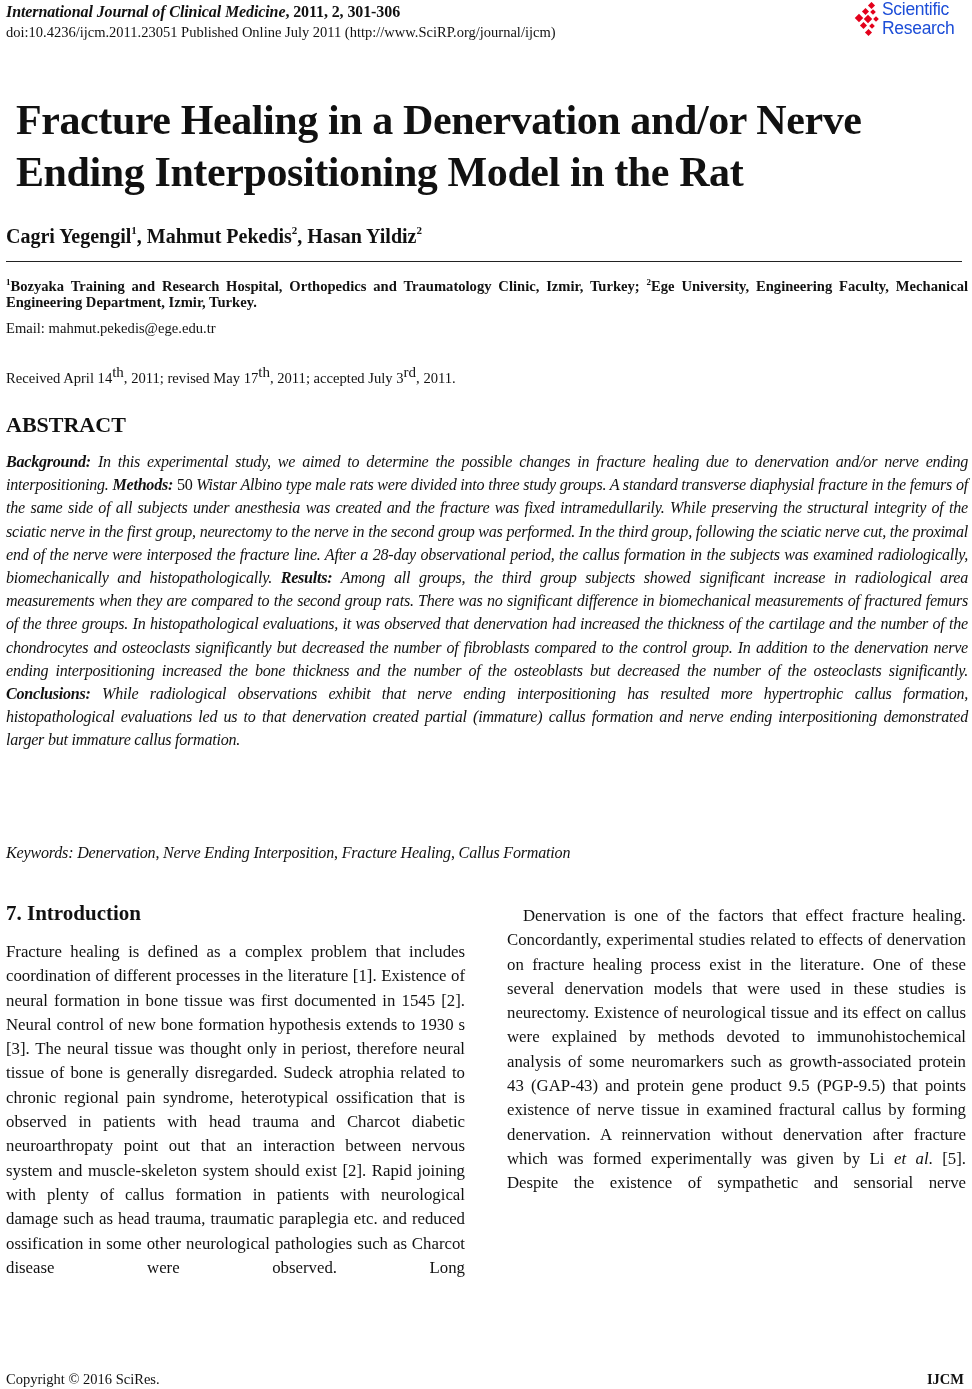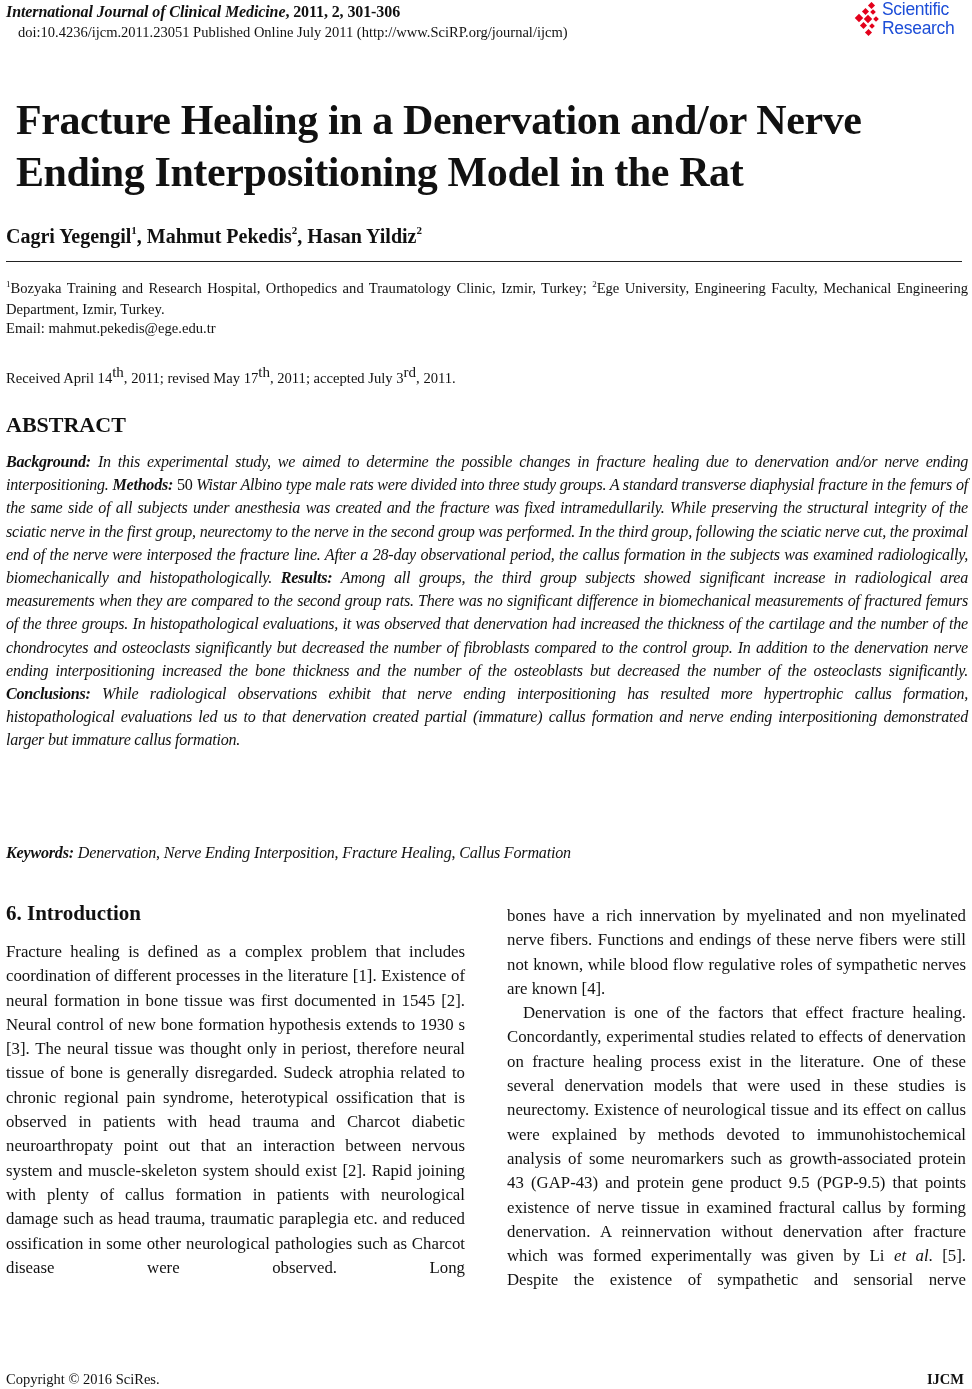--- a/index.html
+++ b/index.html
@@ -4,39 +4,39 @@
 <style>
   html, body { margin: 0; padding: 0; background: #ffffff; }
   body {
     width: 972px; height: 1389px; position: relative; overflow: hidden;
     font-family: "Liberation Serif", "DejaVu Serif", serif; color: #111;
   }
   .abs { position: absolute; }
   
   .journal-line { left: 6px; top: 3px; font-size: 16px; font-weight: bold; font-style: italic; white-space: nowrap; letter-spacing: -0.1px; }
   .journal-line .vol { font-style: normal; }
-  .doi-line { left: 18px; top: 24px; font-size: 14.5px; white-space: nowrap; }
+  .doi-line { left: 6px; top: 24px; font-size: 14.5px; white-space: nowrap; }
   .logo { left: 852px; top: 0px; width: 120px; height: 44px; }
   .logo-text { position: absolute; left: 30px; top: 0; font-family: Liberation Sans, sans-serif; font-size: 17.5px; line-height: 19px; color: #1d4ed8; letter-spacing: -0.3px; }
   
   .title { left: 6px; top: 94px; width: 960px; font-size: 42px; font-weight: bold; line-height: 52px; letter-spacing: -0.4px; margin-left: 10px; }
   .authors { left: 6px; top: 224px; font-size: 20px; font-weight: bold; white-space: nowrap; }
   .authors sup { font-size: 11px; vertical-align: 9px; }
   .rule { left: 6px; top: 261px; width: 956px; height: 1px; background: #222; }
-  .affil { left: 6px; top: 274px; width: 962px; font-size: 14.6px; line-height: 21px; text-align: justify; }
+  .affil { left: 6px; top: 274px; width: 962px; font-size: 14.6px; line-height: 16px; text-align: justify; font-weight: bold; }
   .affil sup { font-size: 9px; vertical-align: 6px; }
   .email { left: 6px; top: 320px; font-size: 14.6px; }
   .received { left: 6px; top: 364px; font-size: 14.6px; white-space: nowrap; }
   .received sup { font-size: 15px; vertical-align: 6px; }
   .abstract-head { left: 6px; top: 412px; font-size: 22px; font-weight: bold; }
   .abstract { left: 6px; top: 450px; width: 962px; font-size: 16.1px; line-height: 23.2px; font-style: italic; text-align: justify; text-align-last: left; letter-spacing: -0.25px; }
   .abstract b { font-weight: bold; }
   .abstract .up { font-style: normal; }
   .keywords { left: 6px; top: 844px; font-size: 16.1px; font-style: italic; white-space: nowrap; letter-spacing: -0.2px; }
-  .keywords b { font-weight: bold; }
+  .keywords b { font-weight: normal; }
   .keywords .comma { font-style: normal; }
   
   .sec-head { left: 6px; top: 901px; font-size: 21px; font-weight: bold; }
   .col { font-size: 16.8px; line-height: 24.3px; text-align: justify; text-align-last: justify; width: 459px; }
   .col .last { text-align-last: left; }
   .col-left { left: 6px; top: 940px; }
   .col-right { left: 507px; top: 904px; }
   .col p { margin: 0; }
   .col .indent { text-indent: 16px; }
   .footer-left { left: 6px; top: 1371px; font-size: 14.5px; }
@@ -89,25 +89,24 @@
 
 <div class="abs abstract-head">ABSTRACT</div>
 <div class="abs abstract">
   <b>Background:</b><span> In this experimental study, we aimed to determine the possible changes in fracture healing due to denervation and/or nerve ending interpositioning. </span><b>Methods:</b><span class="up"> 50</span><span> Wistar Albino type male rats were divided into three study groups. A standard transverse diaphysial fracture in the femurs of the same side of all subjects under anesthesia was created and the fracture was fixed intramedullarily. While preserving the structural integrity of the sciatic nerve in the first group, neurectomy to the nerve in the second group was performed. In the third group, following the sciatic nerve cut, the proximal end of the nerve were interposed the fracture line. After a 28-day observational period, the callus formation in the subjects was examined radiologically, biomechanically and histopathologically. </span><b>Results:</b><span> Among all groups, the third group subjects showed significant increase in radiological area measurements when they are compared to the second group rats. There was no significant difference in biomechanical measurements of fractured femurs of the three groups. In histopathological evaluations, it was observed that denervation had increased the thickness of the cartilage and the number of the chondrocytes and osteoclasts significantly but decreased the number of fibroblasts compared to the control group. In addition to the denervation nerve ending interpositioning increased the bone thickness and the number of the osteoblasts but decreased the number of the osteoclasts significantly. </span><b>Conclusions:</b><span> While radiological observations exhibit that nerve ending interpositioning has resulted more hypertrophic callus formation, histopathological evaluations led us to that denervation created partial (immature) callus formation and nerve ending interpositioning demonstrated larger but immature callus formation.</span>
 </div>
 
 <div class="abs keywords">
   <b>Keywords:</b> <span>Denervation</span><span class="comma">, </span><span>Nerve Ending Interposition</span><span class="comma">, </span><span>Fracture Healing</span><span class="comma">, </span><span>Callus Formation</span>
 </div>
 
-<div class="abs sec-head">6. Introduction</div>
+<div class="abs sec-head">7. Introduction</div>
 
 <div class="abs col col-left">
   <p>Fracture healing is defined as a complex problem that includes coordination of different processes in the literature [1]. Existence of neural formation in bone tissue was first documented in 1545 [2]. Neural control of new bone formation hypothesis extends to 1930 s [3]. The neural tissue was thought only in periost, therefore neural tissue of bone is generally disregarded. Sudeck atrophia related to chronic regional pain syndrome, heterotypical ossification that is observed in patients with head trauma and Charcot diabetic neuroarthropaty point out that an interaction between nervous system and muscle-skeleton system should exist [2]. Rapid joining with plenty of callus formation in patients with neurological damage such as head trauma, traumatic paraplegia etc. and reduced ossification in some other neurological pathologies such as Charcot disease were observed. Long</p>
 </div>
 
 <div class="abs col col-right">
-  <p class="last" style="text-align-last:left">bones have a rich innervation by myelinated and non myelinated nerve fibers. Functions and endings of these nerve fibers were still not known, while blood flow regulative roles of sympathetic nerves are known [4].</p>
   <p class="indent"><span>Denervation is one of the factors that effect fracture healing. Concordantly, experimental studies related to effects of denervation on fracture healing process exist in the literature. One of these several denervation models that were used in these studies is neurectomy. Existence of neurological tissue and its effect on callus were explained by methods devoted to immunohistochemical analysis of some neuromarkers such as growth-associated protein 43 (GAP-43) and protein gene product 9.5 (PGP-9.5) that points existence of nerve tissue in examined fractural callus by forming denervation. A reinnervation without denervation after fracture which was formed experimentally was given by Li </span><i>et al</i><span>. [5]. Despite the existence of sympathetic and sensorial nerve</span></p>
 </div>
 
 <div class="abs footer-left">Copyright © 2016 SciRes.</div>
 <div class="abs footer-right">IJCM</div>
 
 </body></html>

